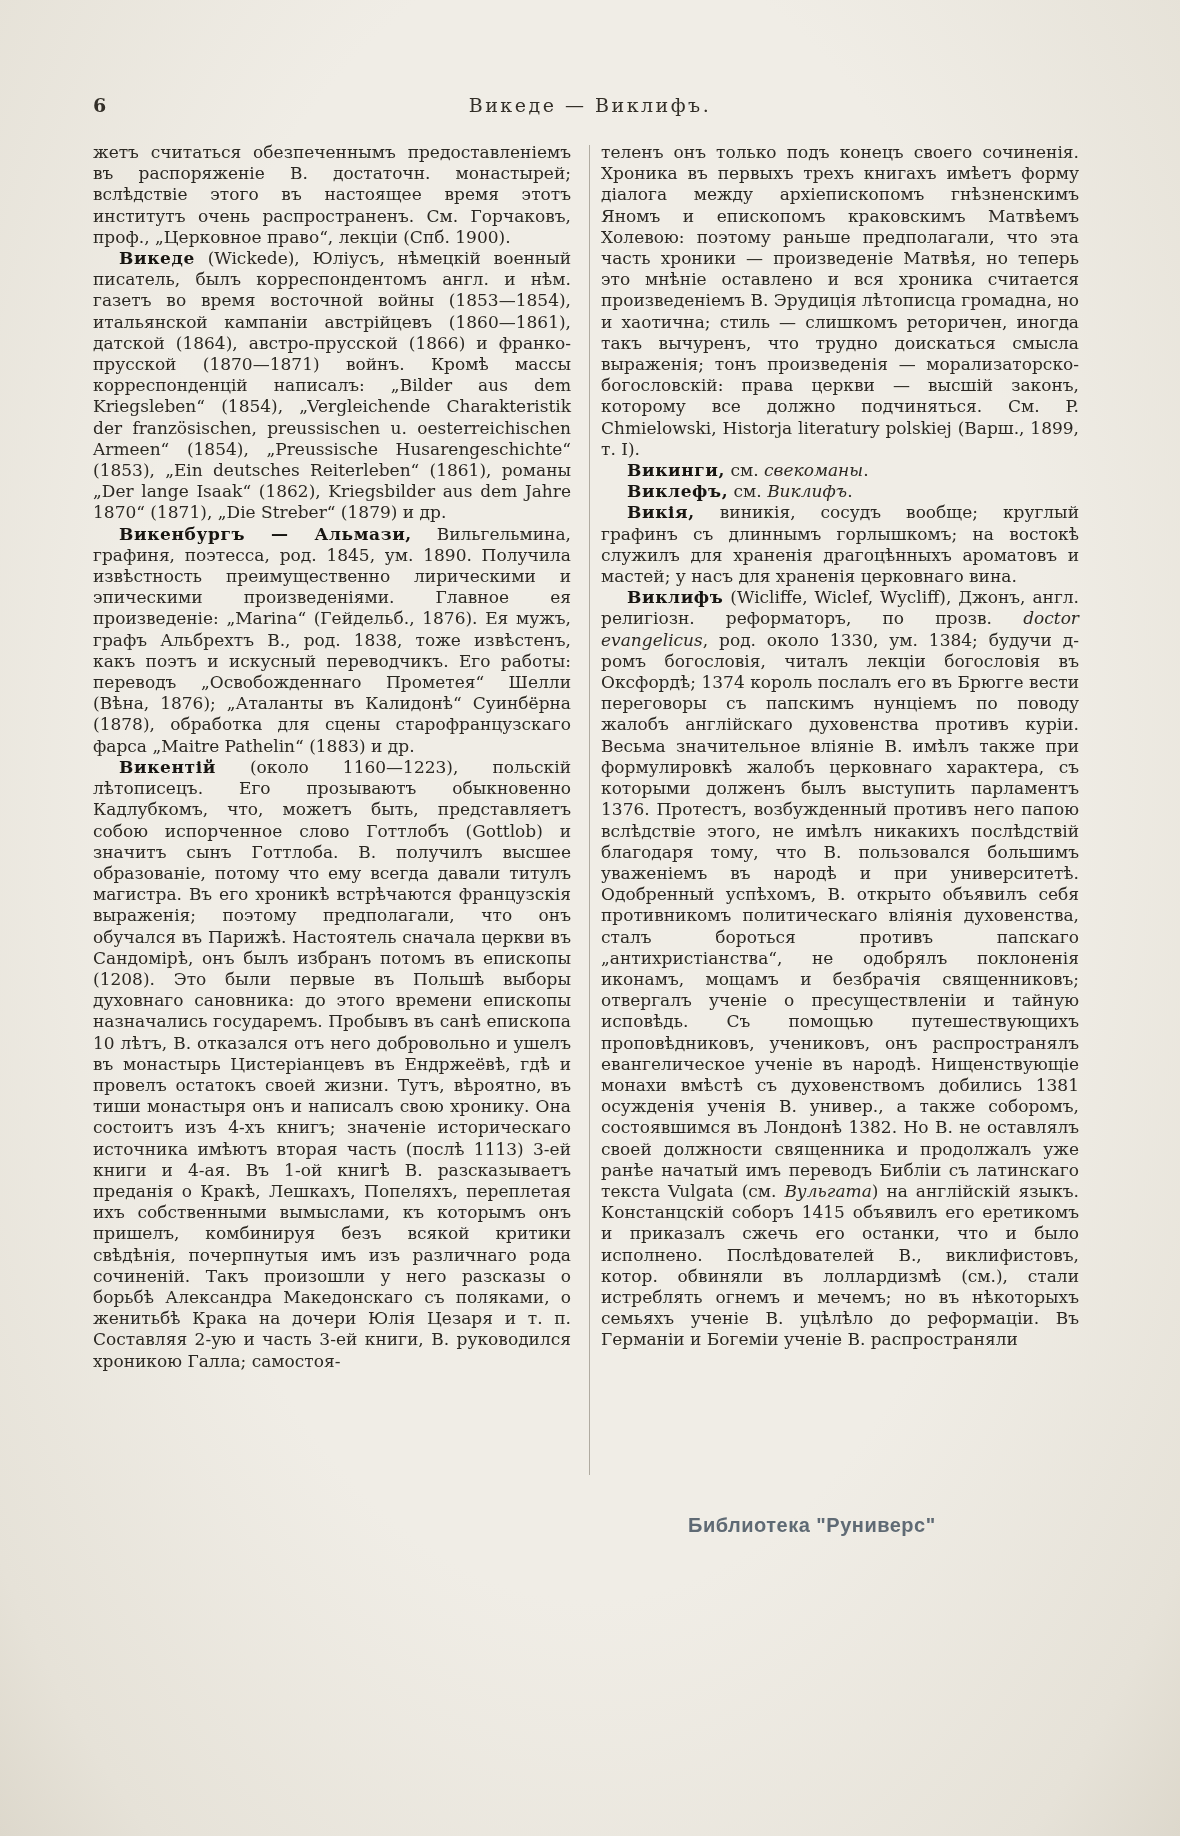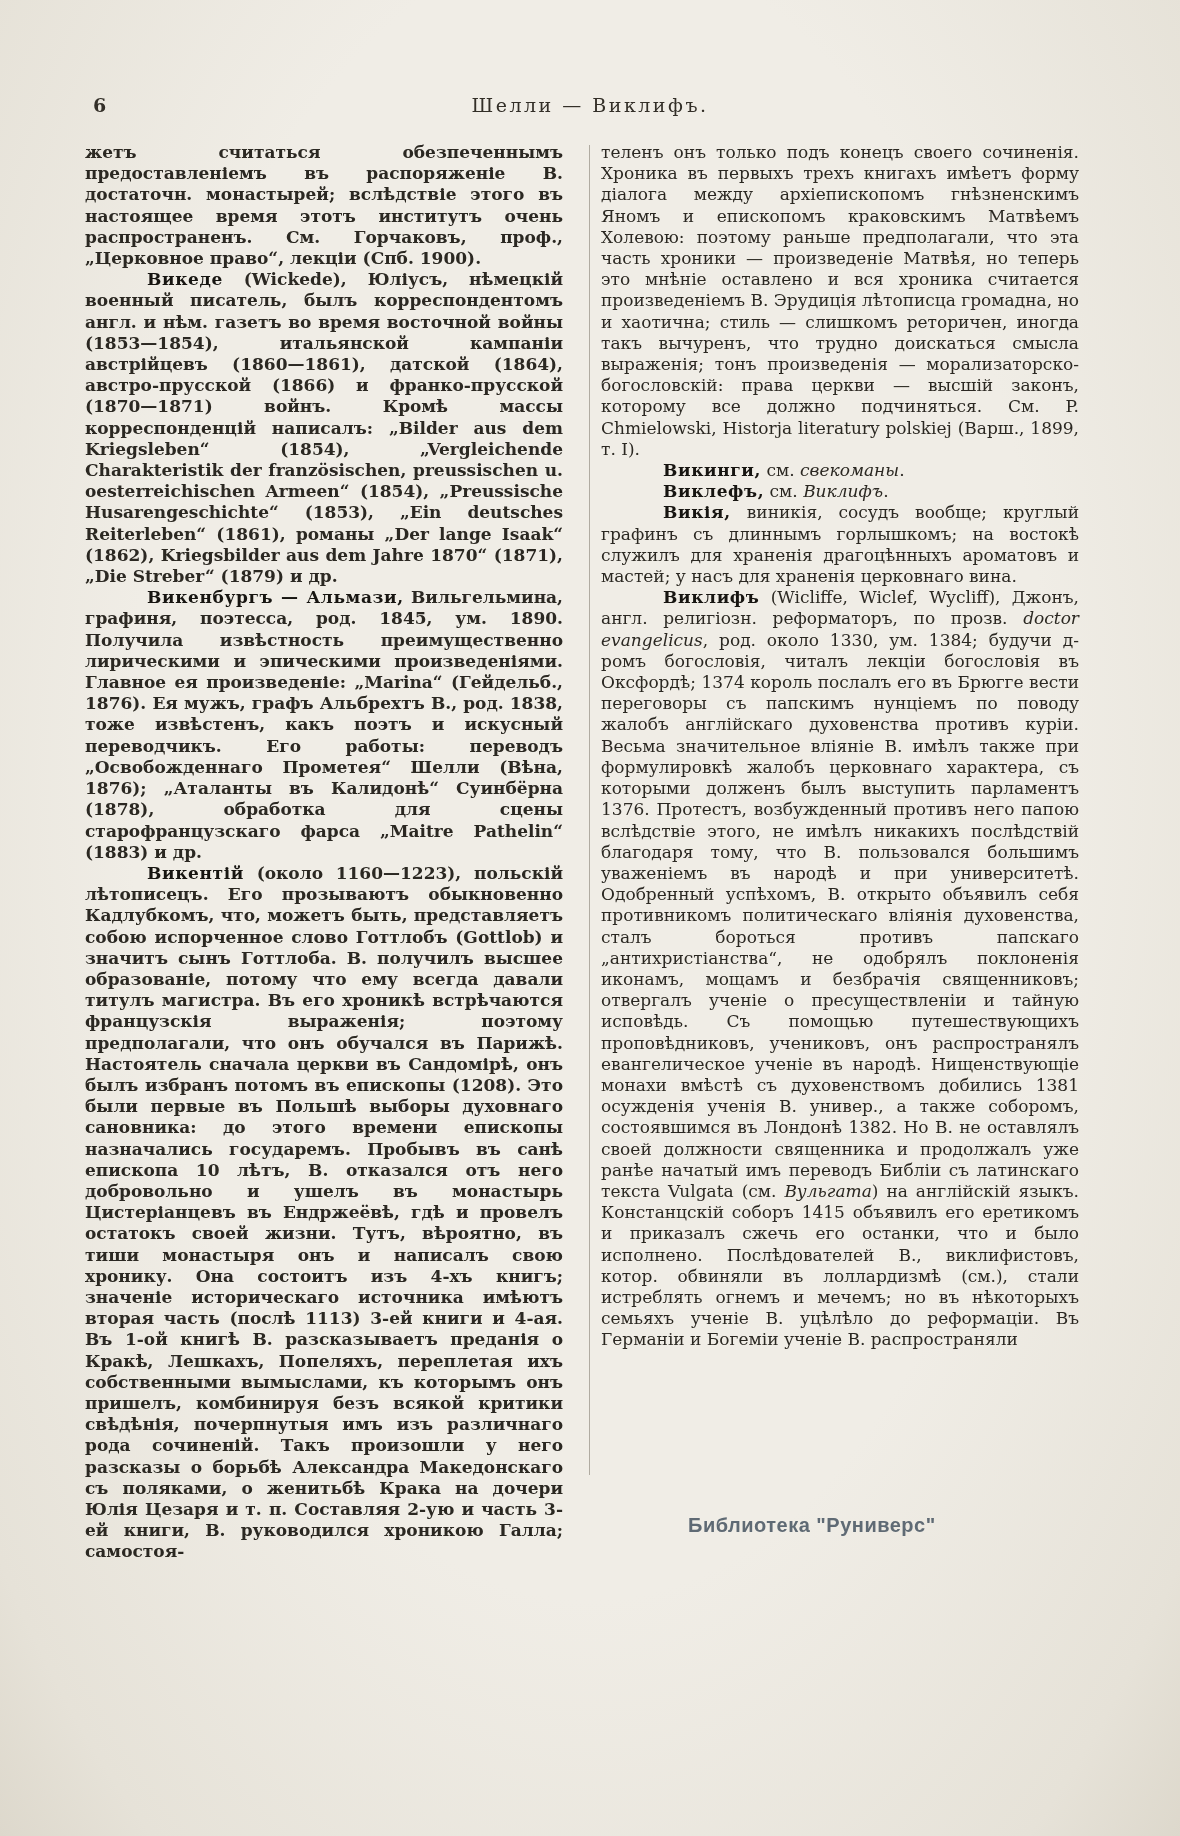--- a/index.html
+++ b/index.html
@@ -26,45 +26,45 @@
   .columns {
     position: absolute; left: 85px; top: 142px;
     width: 1010px; height: 1570px; overflow: hidden;
   }
   .col {
     position: absolute; top: 0; width: 478px;
     font-size: 17px; line-height: 21.2px;
     text-align: justify; hyphens: auto;
     color: #2b2822;
   }
-  .col-left  { left: 0; font-weight: bold; }
+  .col-left  { left: 8px; }
   .col-right { right: 16px; }
   .col-divider {
     position: absolute; left: 504px; top: 3px;
     width: 1px; height: 1330px;
     background: rgba(72, 64, 50, 0.38);
   }
   .para { margin: 0; }
   .para.entry { text-indent: 26px; }
-  .headword { color: #171511; letter-spacing: 0.6px; margin-left: 36px; }
+  .headword { color: #171511; letter-spacing: 0.6px; }
   .watermark {
     position: absolute; left: 688px; top: 1514px;
     font-family: "Liberation Sans", "DejaVu Sans", sans-serif;
     font-size: 20px; font-weight: bold;
     color: #5f6a74; letter-spacing: 0.5px;
   }
 </style>
 </head>
 <body>
 
 <div class="page">
 
   <div class="running-header">
     <span class="page-number">6</span>
-    <span>Шелли — Виклифъ.</span>
+    <span>Викеде — Виклифъ.</span>
   </div>
 
   <div class="columns">
     <div class="col col-left">
         <p class="para">жетъ считаться обезпеченнымъ предоставленіемъ въ распоряженіе В. достаточн. монастырей; вслѣдствіе этого въ настоящее время этотъ институтъ очень распространенъ. См. Горчаковъ, проф., „Церковное право“, лекціи (Спб. 1900).</p>
         <p class="para entry"><b class="headword">Викеде</b> (Wickede), Юліусъ, нѣмецкій военный писатель, былъ корреспондентомъ англ. и нѣм. газетъ во время восточной войны (1853—1854), итальянской кампаніи австрійцевъ (1860—1861), датской (1864), австро-прусской (1866) и франко-прусской (1870—1871) войнъ. Кромѣ массы корреспонденцій написалъ: „Bilder aus dem Kriegsleben“ (1854), „Vergleichende Charakteristik der französischen, preussischen u. oesterreichischen Armeen“ (1854), „Preussische Husarengeschichte“ (1853), „Ein deutsches Reiterleben“ (1861), романы „Der lange Isaak“ (1862), Kriegsbilder aus dem Jahre 1870“ (1871), „Die Streber“ (1879) и др.</p>
         <p class="para entry"><b class="headword">Викенбургъ — Альмази,</b> Вильгельмина, графиня, поэтесса, род. 1845, ум. 1890. Получила извѣстность преимущественно лирическими и эпическими произведеніями. Главное ея произведеніе: „Marina“ (Гейдельб., 1876). Ея мужъ, графъ Альбрехтъ В., род. 1838, тоже извѣстенъ, какъ поэтъ и искусный переводчикъ. Его работы: переводъ „Освобожденнаго Прометея“ Шелли (Вѣна, 1876); „Аталанты въ Калидонѣ“ Суинбёрна (1878), обработка для сцены старофранцузскаго фарса „Maitre Pathelin“ (1883) и др.</p>
         <p class="para entry"><b class="headword">Викентій</b> (около 1160—1223), польскій лѣтописецъ. Его прозываютъ обыкновенно Кадлубкомъ, что, можетъ быть, представляетъ собою испорченное слово Готтлобъ (Gottlob) и значитъ сынъ Готтлоба. В. получилъ высшее образованіе, потому что ему всегда давали титулъ магистра. Въ его хроникѣ встрѣчаются французскія выраженія; поэтому предполагали, что онъ обучался въ Парижѣ. Настоятель сначала церкви въ Сандомірѣ, онъ былъ избранъ потомъ въ епископы (1208). Это были первые въ Польшѣ выборы духовнаго сановника: до этого времени епископы назначались государемъ. Пробывъ въ санѣ епископа 10 лѣтъ, В. отказался отъ него добровольно и ушелъ въ монастырь Цистеріанцевъ въ Ендржеёвѣ, гдѣ и провелъ остатокъ своей жизни. Тутъ, вѣроятно, въ тиши монастыря онъ и написалъ свою хронику. Она состоитъ изъ 4-хъ книгъ; значеніе историческаго источника имѣютъ вторая часть (послѣ 1113) 3-ей книги и 4-ая. Въ 1-ой книгѣ В. разсказываетъ преданія о Кракѣ, Лешкахъ, Попеляхъ, переплетая ихъ собственными вымыслами, къ которымъ онъ пришелъ, комбинируя безъ всякой критики свѣдѣнія, почерпнутыя имъ изъ различнаго рода сочиненій. Такъ произошли у него разсказы о борьбѣ Александра Македонскаго съ поляками, о женитьбѣ Крака на дочери Юлія Цезаря и т. п. Составляя 2-ую и часть 3-ей книги, В. руководился хроникою Галла; самостоя-</p>
       </div>
     <div class="col-divider"></div>

